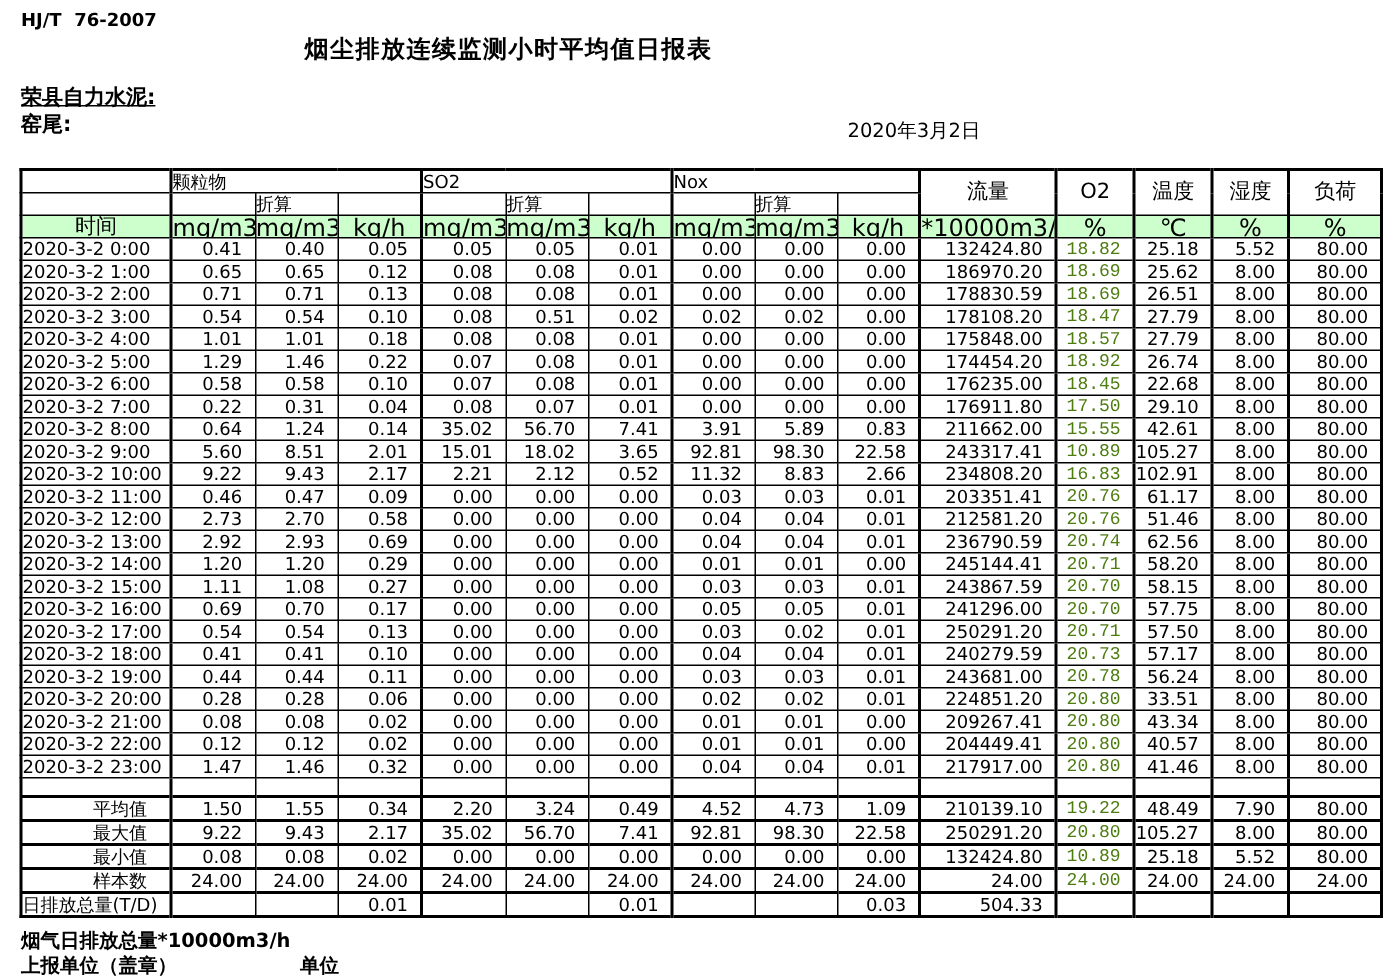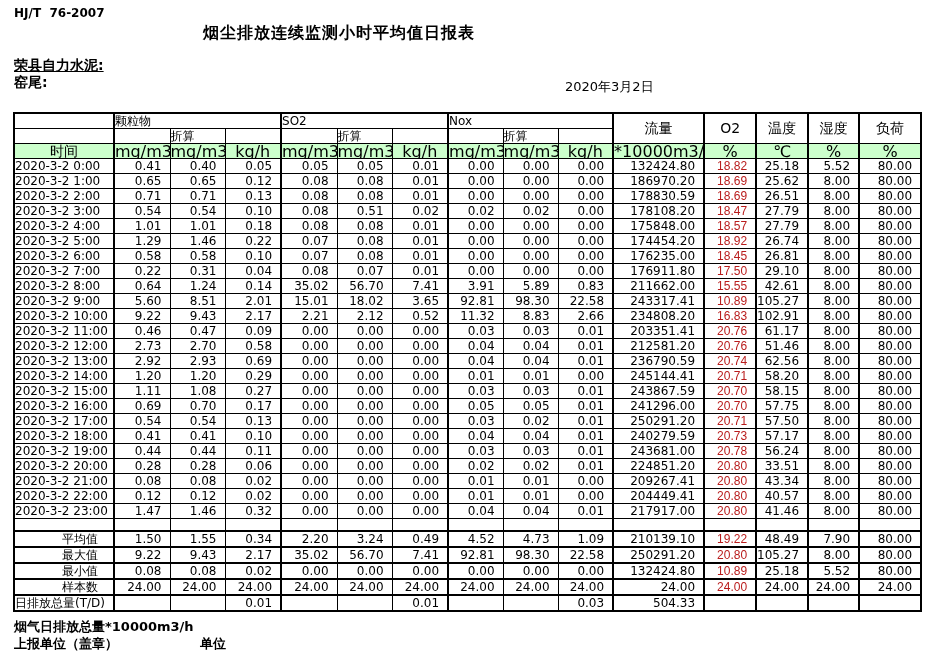--- a/index.html
+++ b/index.html
@@ -16,21 +16,21 @@
     overflow:hidden;white-space:nowrap;vertical-align:middle;}
   .grp{text-align:left;font-size:12px;}
   .single{text-align:center;font-size:14px;}
   .unit-row td{background:#ccffcc;text-align:center;font-size:16px;}
   .unit-row td.time-hdr{font-size:14px;}
   .num{text-align:right;padding-right:8px;}
   .time{text-align:right;padding-right:15px;}
   .thick-r{border-right-width:2px;}
   tr.sum-row td{border-top-width:2px;}
   tr.spacer td{height:11px;}
-  td.o2{color:#b91c1c;font-family:Liberation Sans, sans-serif;}
+  td.o2{color:#4d7c0f;font-family:Liberation Mono, monospace;}
   .foot-note{left:14px;top:618px;font-size:13px;font-weight:bold;}
   .foot-stamp{left:14px;top:635px;font-size:13px;font-weight:bold;}
   .foot-unit{left:200px;top:635px;font-size:13px;font-weight:bold;}
 </style>
 </head>
 <body>
 
 <div class="abs hdr-code">HJ/T  76-2007</div>
 <div class="abs title">烟尘排放连续监测小时平均值日报表</div>
 <div class="abs company">荣县自力水泥:</div>
@@ -206,21 +206,21 @@
         <td class="num">0.58</td>
         <td class="num thick-r">0.10</td>
         <td class="num">0.07</td>
         <td class="num">0.08</td>
         <td class="num thick-r">0.01</td>
         <td class="num">0.00</td>
         <td class="num">0.00</td>
         <td class="num thick-r">0.00</td>
         <td class="num thick-r">176235.00</td>
         <td class="num thick-r o2">18.45</td>
-        <td class="num thick-r">26.81</td>
+        <td class="num thick-r">22.68</td>
         <td class="num thick-r">8.00</td>
         <td class="num">80.00</td>
       </tr>
       <tr class="data-row">
         <td class="time thick-r">2020-3-2 7:00</td>
         <td class="num">0.22</td>
         <td class="num">0.31</td>
         <td class="num thick-r">0.04</td>
         <td class="num">0.08</td>
         <td class="num">0.07</td>

